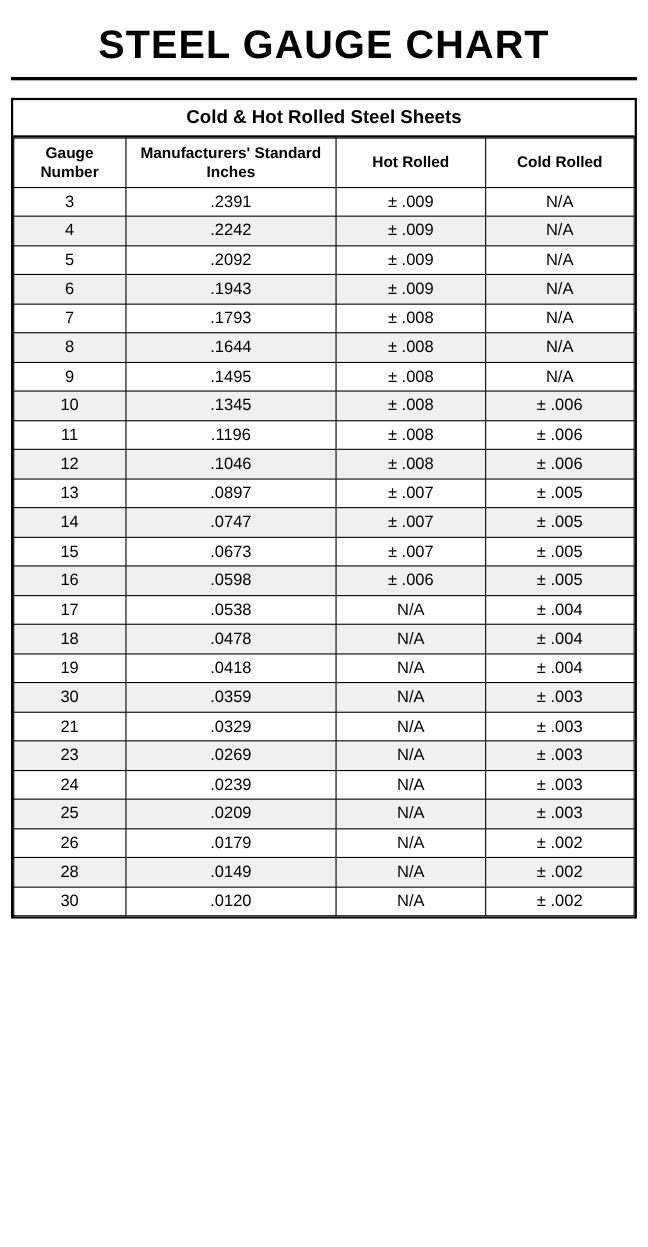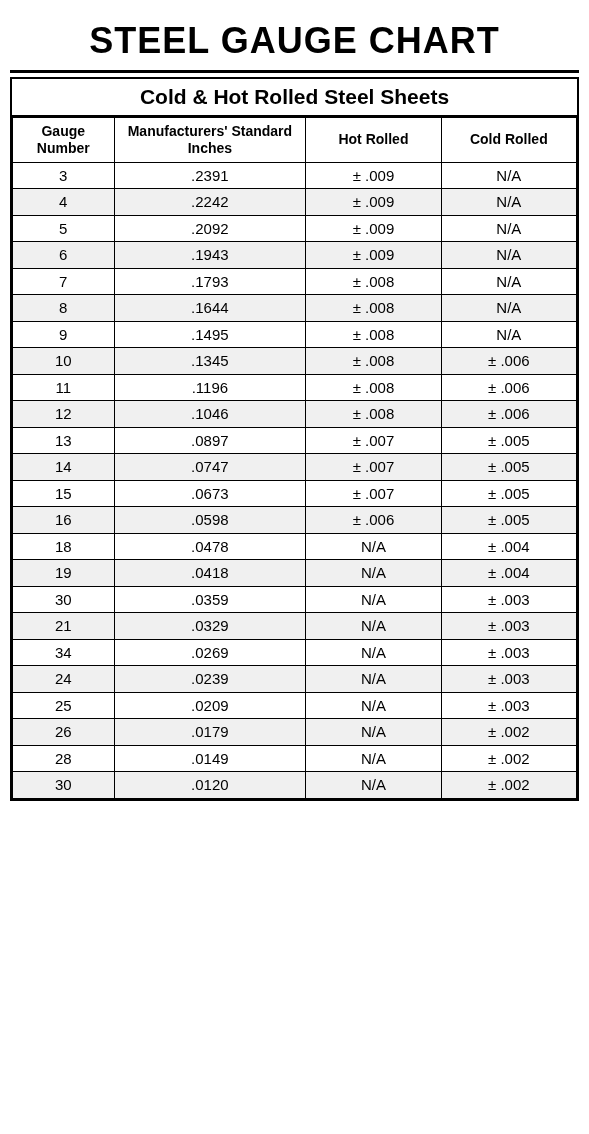--- a/index.html
+++ b/index.html
@@ -25,31 +25,31 @@
 
     .main-title {
       text-align: center;
       font-size: 36px;
       font-weight: 900;
       font-family: Arial Black, Arial, sans-serif;
       color: #000000;
       padding: 10px 0 8px 0;
       letter-spacing: 1px;
       border-bottom: 3px solid #000;
-      margin-bottom: 4px;
+      margin-bottom: 16px;
     }
 
     .table-container {
       border: 2px solid #000;
       width: 100%;
     }
 
     .subtitle-row {
       text-align: center;
-      font-size: 21px;
+      font-size: 17px;
       font-weight: 700;
       padding: 6px 4px;
       border-bottom: 2px solid #000;
       color: #000;
     }
 
     table {
       width: 100%;
       border-collapse: collapse;
     }
@@ -192,20 +192,26 @@
             <td>± .007</td>
             <td>± .005</td>
           </tr>
           <tr>
             <td>16</td>
             <td>.0598</td>
             <td>± .006</td>
             <td>± .005</td>
           </tr>
           <tr>
+            <td>17</td>
+            <td>.0538</td>
+            <td>N/A</td>
+            <td>± .004</td>
+          </tr>
+          <tr>
             <td>18</td>
             <td>.0478</td>
             <td>N/A</td>
             <td>± .004</td>
           </tr>
           <tr>
             <td>19</td>
             <td>.0418</td>
             <td>N/A</td>
             <td>± .004</td>
@@ -216,21 +222,21 @@
             <td>N/A</td>
             <td>± .003</td>
           </tr>
           <tr>
             <td>21</td>
             <td>.0329</td>
             <td>N/A</td>
             <td>± .003</td>
           </tr>
           <tr>
-            <td>34</td>
+            <td>23</td>
             <td>.0269</td>
             <td>N/A</td>
             <td>± .003</td>
           </tr>
           <tr>
             <td>24</td>
             <td>.0239</td>
             <td>N/A</td>
             <td>± .003</td>
           </tr>

